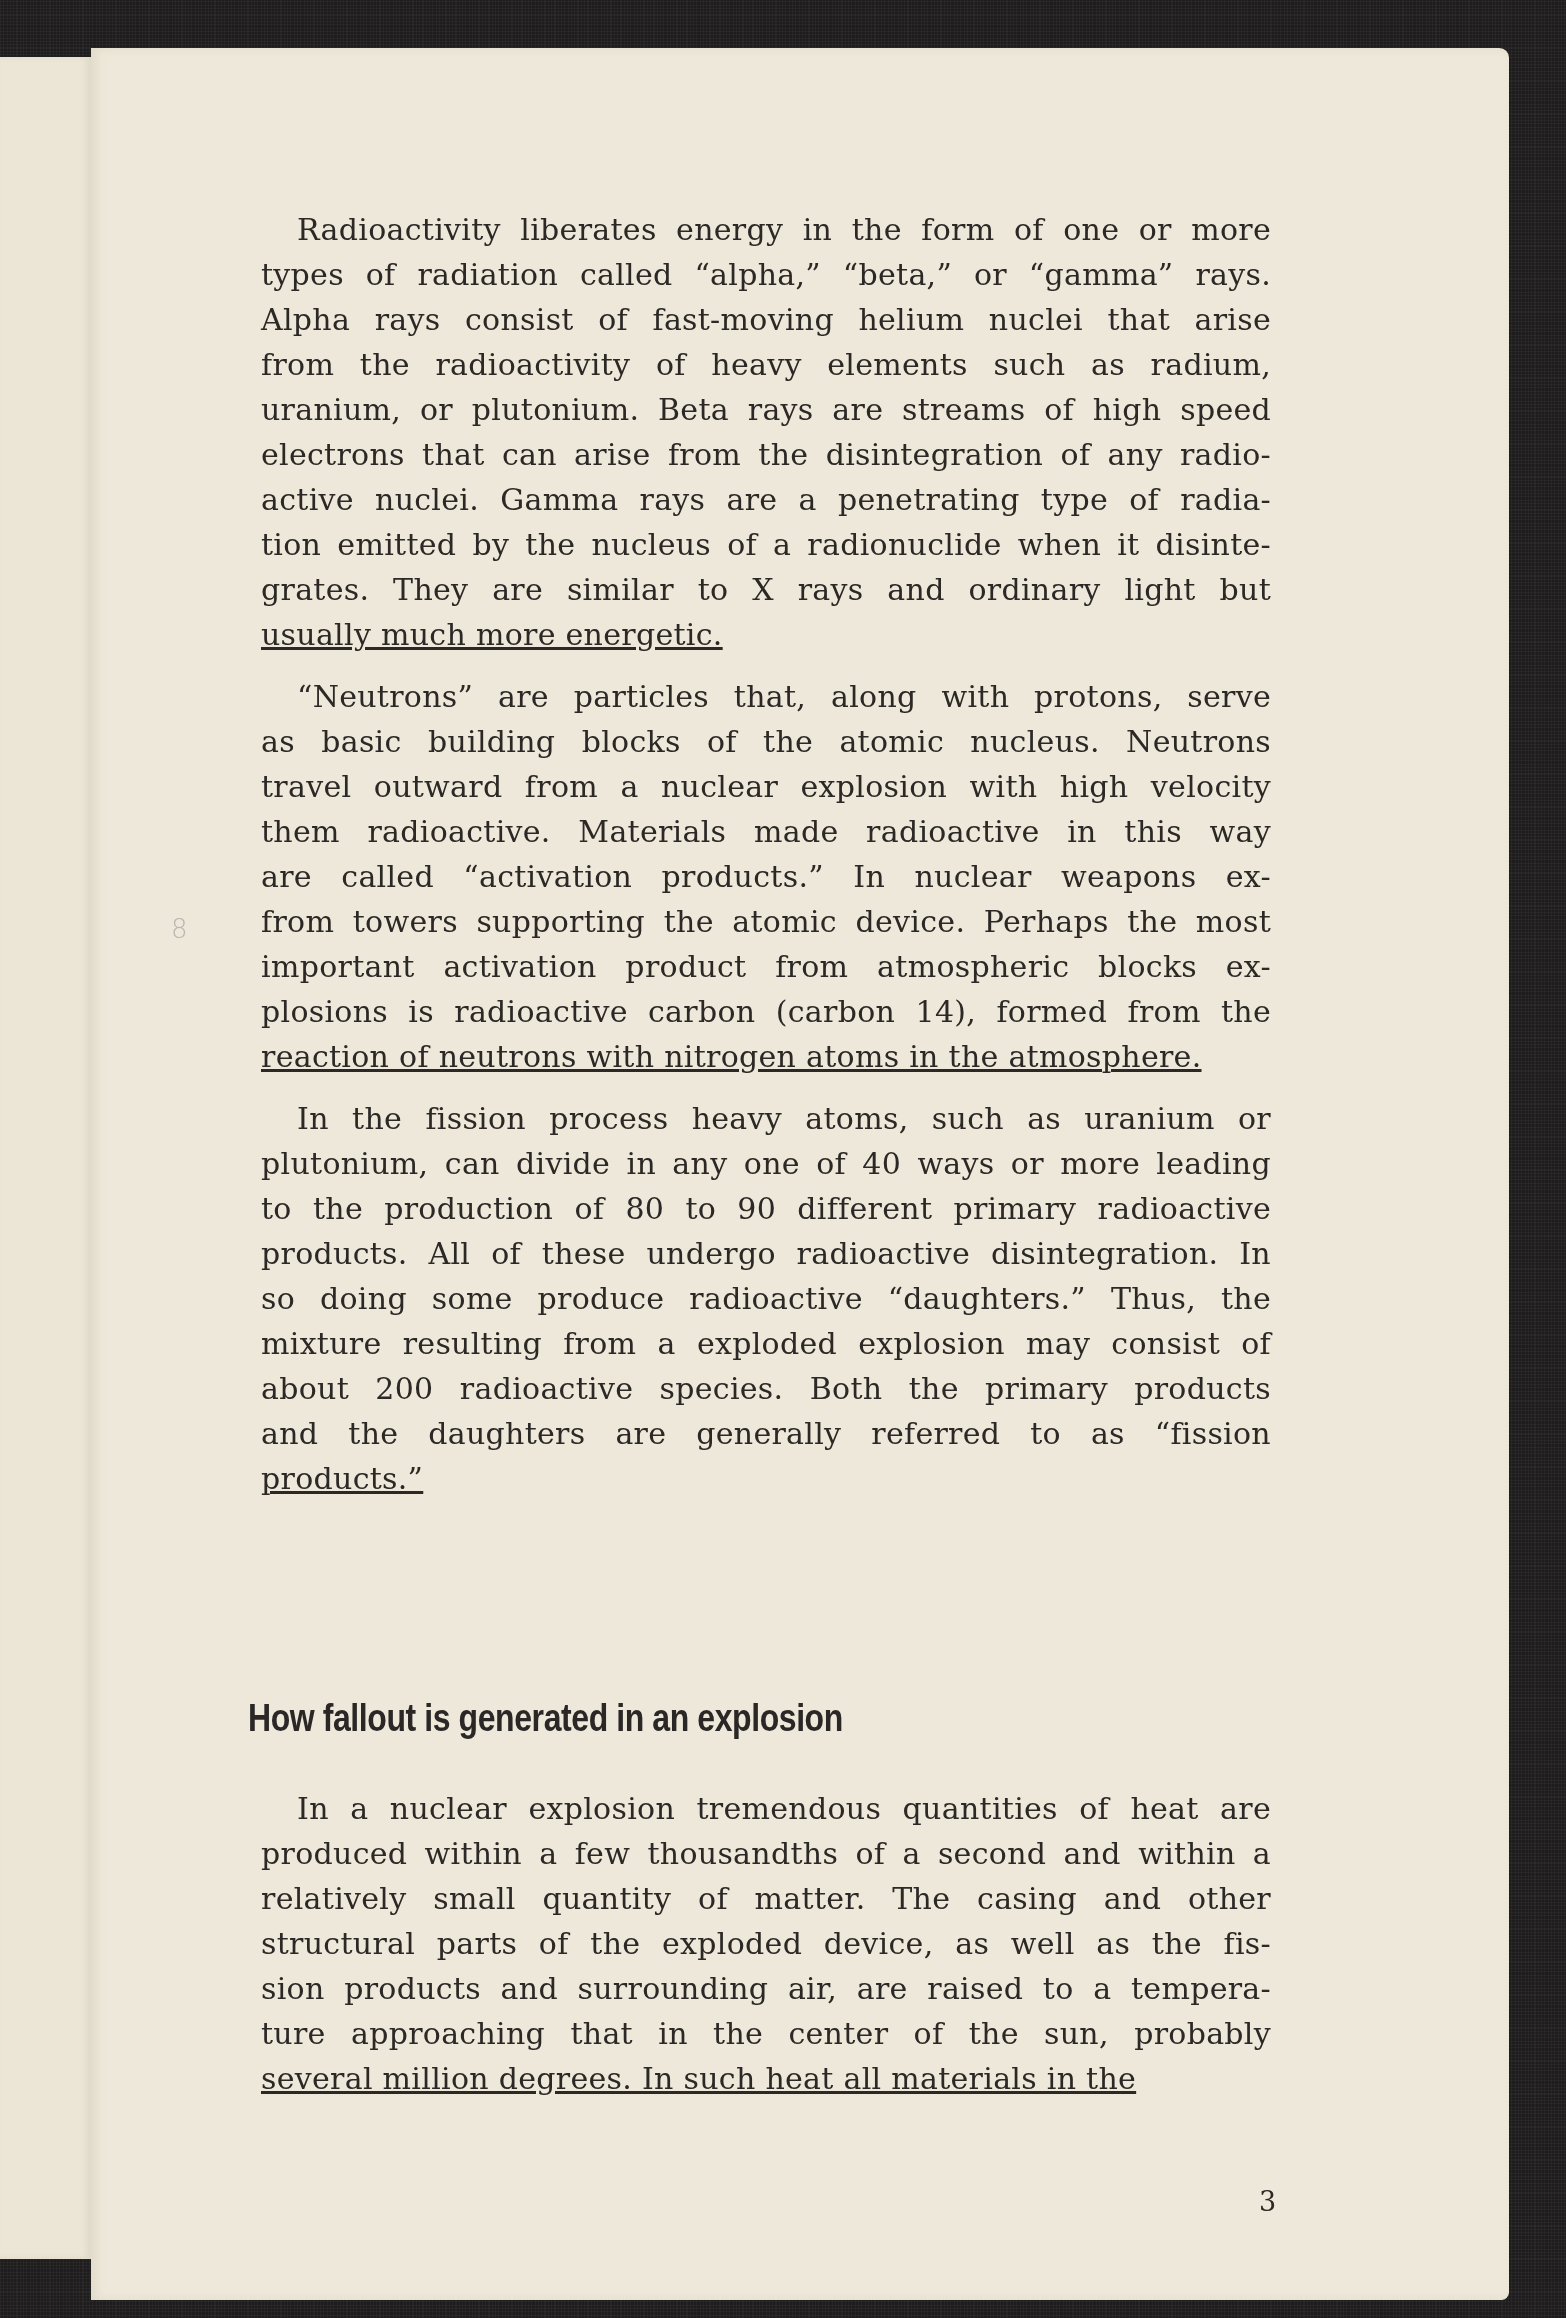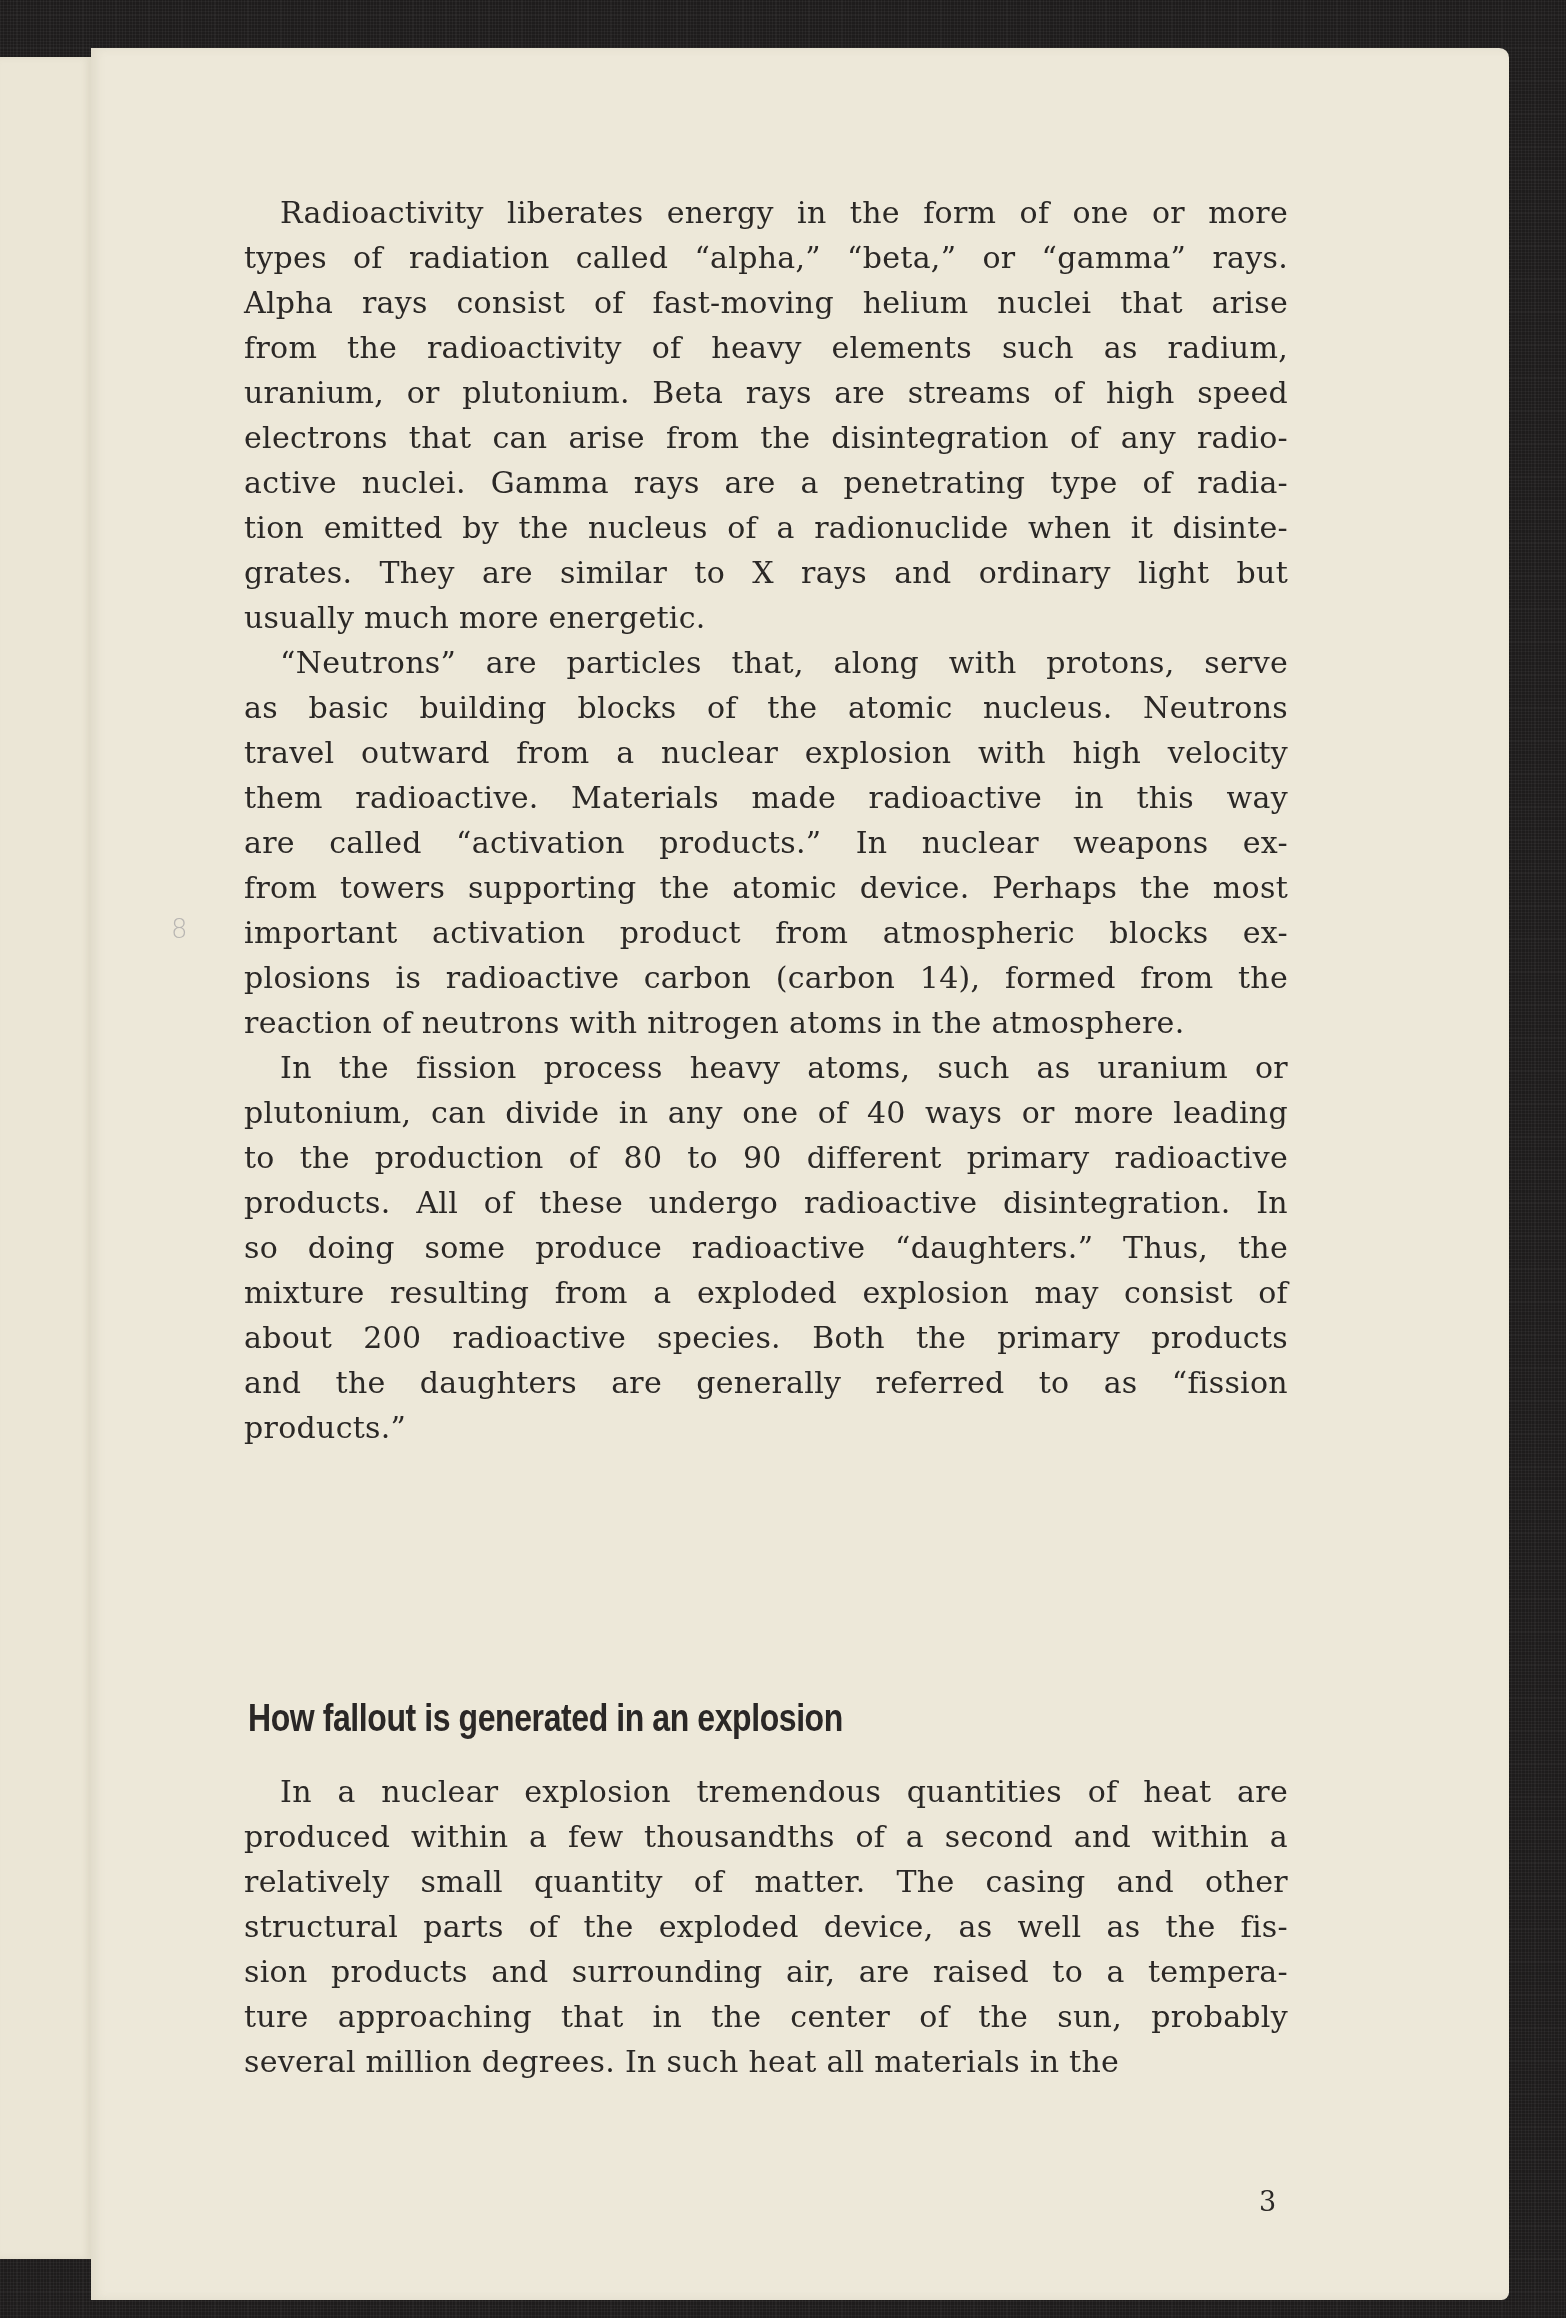--- a/index.html
+++ b/index.html
@@ -21,23 +21,23 @@
     background: #ede8d9;
     border-radius: 0 9.8px 7.6px 0;
     box-shadow: inset 5.4px 0 9.8px rgba(120,110,80,0.10);
   }
   .text-block {
     position: absolute; left: 153px; top: 142px; width: 1044px;
     font-family: "DejaVu Serif", serif;
     font-size: 30px; line-height: 45px; color: #2b2826;
     letter-spacing: 0.3px;
   }
-  .para { margin: 0; text-align: justify; text-align-last: left; }
+  .para { margin: 17px; text-align: justify; text-align-last: left; }
   .para .line { display: block; text-align: justify; text-align-last: justify; white-space: nowrap; }
-  .para .line.last { text-align-last: left; }
+  .para .line.last { text-align-last: left; text-decoration: underline; }
   .para .line.indent { padding-left: 36px; }
   .heading {
     position: absolute; left: 157px; top: 1616px;
     font-family: "Liberation Sans", sans-serif; font-weight: bold;
     font-size: 39px; color: #2a2726; letter-spacing: -0.5px;
     transform: scaleX(0.82); transform-origin: left center;
     white-space: nowrap;
   }
   .text-block-2 { top: 1721px; }
   .page-number {

